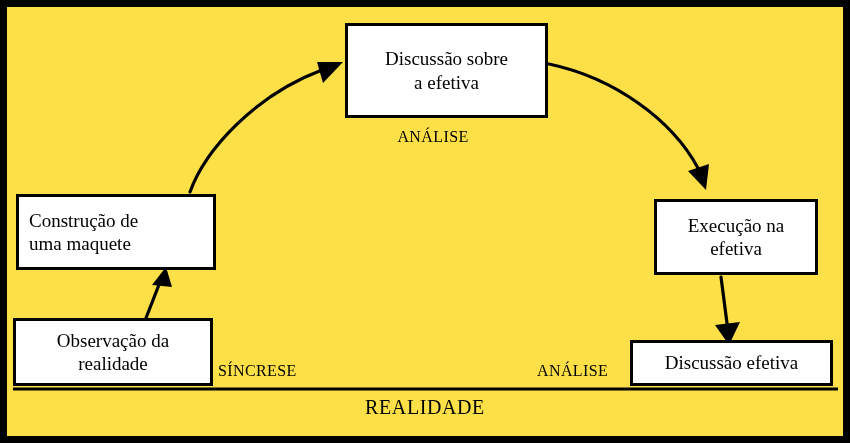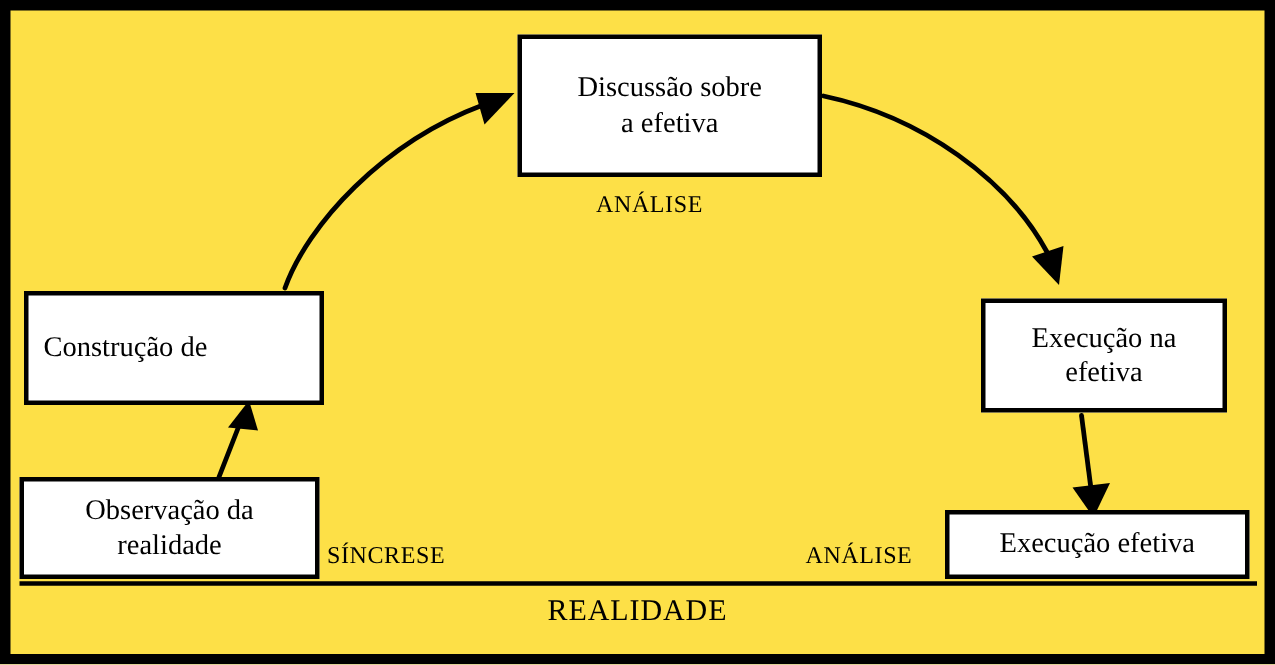--- a/index.html
+++ b/index.html
@@ -106,40 +106,41 @@
   <div class="node center" style="left:345px; top:23px; width:203px; height:95px;">
     <div class="node-text">
       <div>Discussão sobre</div>
       <div>a efetiva</div>
     </div>
   </div>
 
   <div class="node left" style="left:16px; top:194px; width:200px; height:76px;">
     <div class="node-text">
       <div>Construção de</div>
+      <div>uma maquete</div>
     </div>
   </div>
 
   <div class="node center" style="left:13px; top:318px; width:200px; height:68px;">
     <div class="node-text">
       <div>Observação da</div>
       <div>realidade</div>
     </div>
   </div>
 
   <div class="node center" style="left:654px; top:199px; width:164px; height:76px;">
     <div class="node-text">
       <div>Execução na</div>
       <div>efetiva</div>
     </div>
   </div>
 
   <div class="node center" style="left:630px; top:340px; width:203px; height:46px;">
     <div class="node-text">
-      <div>Execução efetiva</div>
+      <div>Discussão efetiva</div>
     </div>
   </div>
 
   <div class="caption" style="left:383px; top:128px; width:100px; text-align:center;">ANÁLISE</div>
 
   <div class="caption" style="left:218px; top:362px;">SÍNCRESE</div>
 
   <div class="caption" style="left:537px; top:362px;">ANÁLISE</div>
 
   <div id="realidade-label">REALIDADE</div>

